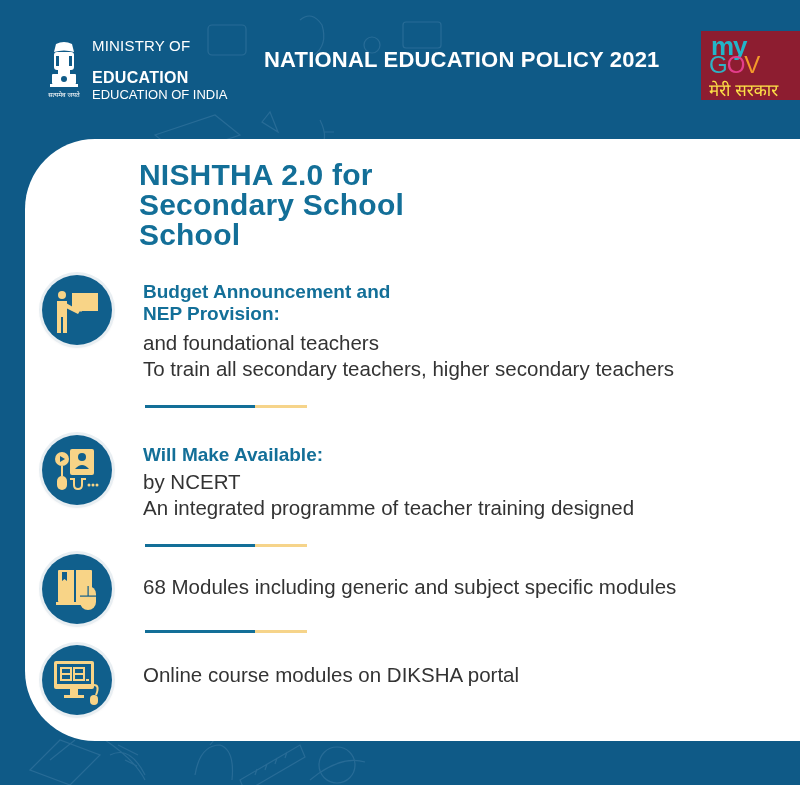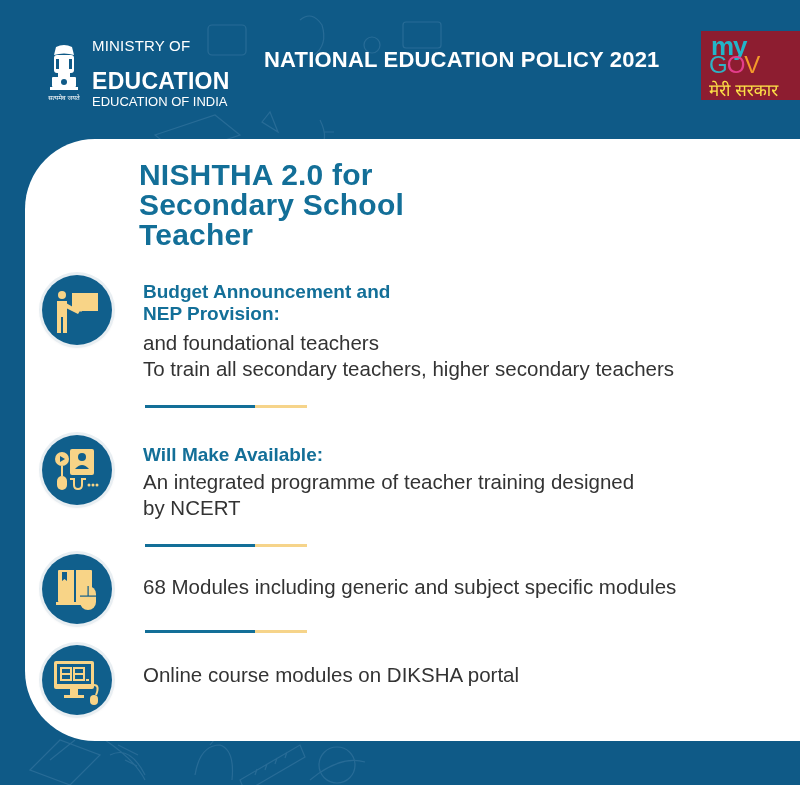--- a/index.html
+++ b/index.html
@@ -3,21 +3,21 @@
 <meta charset="utf-8">
 <style>
   html, body { margin:0; padding:0; }
   body { width:800px; height:785px; position:relative; overflow:hidden; background:#0f5a87; font-family:"Liberation Sans", sans-serif; }
   .bg-doodles { position:absolute; inset:0; pointer-events:none; }
   .header { position:absolute; left:0; top:0; width:800px; height:140px; }
   .moe { position:absolute; left:44px; top:38px; display:flex; align-items:center; }
   .emblem { width:40px; height:60px; }
   .moe-text { margin-left:8px; color:#fff; line-height:1; }
   .moe-l1 { font-size:15px; letter-spacing:0.2px; }
-  .moe-l2 { font-size:23px; font-weight:bold; letter-spacing:0.3px; margin-top:17px; }
+  .moe-l2 { font-size:16px; font-weight:bold; letter-spacing:0.3px; margin-top:17px; }
   .moe-l3 { font-size:13px; margin-top:2px; }
   .nep { position:absolute; left:264px; top:47px; color:#fff; }
   .nep-title { font-size:22px; font-weight:bold; letter-spacing:0.2px; }
   .nep-sub { font-size:23px; margin-top:3px; letter-spacing:0.5px; }
   .mygov { position:absolute; left:701px; top:31px; width:99px; height:69px; background:#8d1d30;padding-left:17px; }
   .mygov-my { position:absolute; left:10px; top:0px; font-size:26px; font-weight:bold; color:#9bd33a; letter-spacing:-1px; }
   .mygov-my span:last-child { color:#22b6c9; }
   .mygov-gov { position:absolute; left:8px; top:20px; font-size:24px; font-weight:normal; letter-spacing:-1px; }
   .mygov-hi { position:absolute; left:8px; top:47px; font-size:17px; color:#fde047; }
   .card { position:absolute; left:25px; top:139px; width:790px; height:602px; background:#fff; border-radius:70px 0 0 70px; }
@@ -84,21 +84,21 @@
     <div class="mygov-gov"><span style="color:#2fb2c4">G</span><span style="color:#e33d8b">O</span><span style="color:#f39a2a">V</span></div>
     <div class="mygov-hi">मेरी सरकार</div>
   </div>
 </div>
 
 <div class="card"></div>
 
 <div class="title">
   <div>NISHTHA 2.0 for</div>
   <div>Secondary School</div>
-  <div>Teacher</div>
+  <div>School</div>
 </div>
 
 <div class="icon-circle" style="top:275px">
   <svg width="70" height="70" viewBox="0 0 70 70">
     <g fill="#f8d487">
       <rect x="30" y="18" width="26" height="18"></rect>
       <circle cx="20" cy="20" r="4"></circle>
       <rect x="15" y="26" width="10" height="16"></rect>
       <rect x="15" y="42" width="4" height="16"></rect>
       <rect x="21" y="42" width="4" height="16"></rect>
@@ -136,22 +136,22 @@
       <path d="M18 21 l5 3 l-5 3 z"></path>
       <circle cx="40" cy="22" r="4"></circle>
       <path d="M33 34 q7 -8 14 0 z"></path>
     </g>
   </svg>
 </div>
 <div class="item-head" style="top:444px">
   <div>Will Make Available:</div>
 </div>
 <div class="item-body" style="top:469px">
+  <div>by NCERT</div>
   <div>An integrated programme of teacher training designed</div>
-  <div>by NCERT</div>
 </div>
 <div class="divider" style="top:544px">
     <div class="b"></div>
     <div class="y"></div>
   </div>
 
 <div class="icon-circle" style="top:554px">
   <svg width="70" height="70" viewBox="0 0 70 70">
     <g fill="#f8d487">
       <rect x="16" y="16" width="34" height="32" rx="1"></rect>

